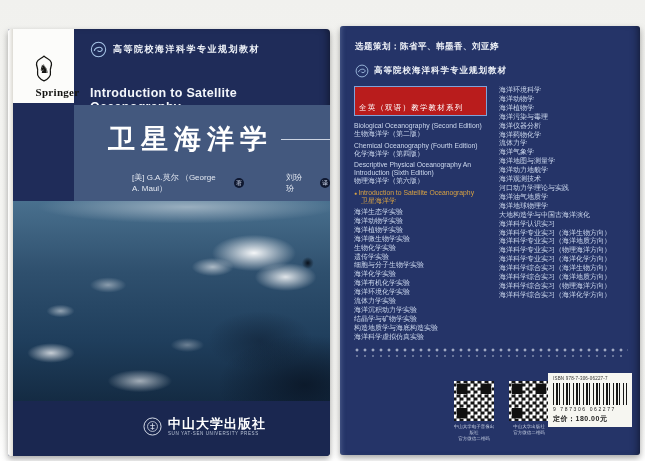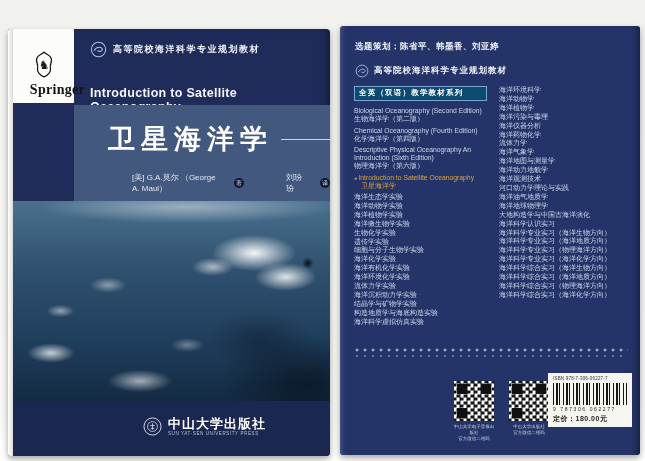--- a/index.html
+++ b/index.html
@@ -9,21 +9,21 @@
 
   
   .book-front { position:absolute; left:8px; top:29px; width:322px; height:427px;
     background:#1f2c59; border-radius:2px 4px 4px 2px;
     box-shadow:0 3px 6px rgba(0,0,0,.35), inset -6px 0 8px -5px rgba(0,0,0,.5); }
   .page-edge { position:absolute; left:0; top:0; bottom:0; width:5px;
     background:linear-gradient(90deg,#ffffff,#dddbd4); border-radius:2px 0 0 2px; }
   .sp-panel { position:absolute; left:5px; top:0; width:61px; height:74px; background:#fcfcfa;
     display:flex; flex-direction:column; align-items:center; justify-content:flex-end; padding-bottom:5px; }
   .sp-emblem { width:22px; height:30px; margin-bottom:2px; }
-  .sp-name { font-family:"Liberation Serif", serif; font-size:14px; font-weight:700; color:#141412; letter-spacing:.3px;margin-left:28px; }
+  .sp-name { font-family:"Liberation Serif", serif; font-size:11px; font-weight:700; color:#141412; letter-spacing:.3px;margin-left:28px; }
   .series-row { position:absolute; left:82px; top:12px; display:flex; align-items:center; gap:6px; }
   .swirl { width:17px; height:17px; flex:0 0 auto; }
   .series-text { font-size:9px; font-weight:700; color:#eef2f8; letter-spacing:1.5px; }
   .en-title { position:absolute; left:82px; top:57px; font-size:12.5px; font-weight:700; color:#f3f6fb; letter-spacing:.3px; }
   .title-band { position:absolute; left:66px; top:76px; right:0; height:96px; background:#43587e; }
   .cn-title-row { display:flex; align-items:center; padding:16px 0 0 34px; }
   .cn-title { font-family:"Liberation Serif", serif; font-size:27px; font-weight:700; color:#ffffff; letter-spacing:6px; white-space:nowrap; }
   .title-rule { flex:1; height:1px; background:#ccd4e2; margin-left:8px; }
   .author-row { display:flex; align-items:center; gap:17px; padding:15px 0 0 58px; font-size:8px; color:#e4e9f2; }
   .role-badge { width:10px; height:10px; border-radius:50%; background:#0f1830; color:#ccd6ea;
@@ -54,22 +54,22 @@
   
   .book-back { position:absolute; left:340px; top:26px; width:300px; height:429px;
     background:#253468; border-radius:3px;
     box-shadow:0 3px 6px rgba(0,0,0,.35), inset -7px 0 9px -6px rgba(0,0,0,.55), inset 4px 0 5px -3px rgba(160,180,215,.35); }
   .plan-line { position:absolute; left:15px; top:15px; font-size:8.5px; font-weight:600; color:#edf0f7; letter-spacing:.5px; }
   .back-series-row { position:absolute; left:15px; top:38px; display:flex; align-items:center; gap:5px; }
   .back-series-row .swirl { width:14px; height:14px; }
   .back-series-text { font-size:8.5px; font-weight:700; color:#eef2f8; letter-spacing:1px; }
   .cols { position:absolute; left:14px; top:60px; right:8px; display:flex; gap:12px; }
   .col { flex:1; min-width:0; }
-  .sec-header { background:#0c4a6e; border:1px solid #7ea3d8; color:#ffffff; font-size:7.5px; font-weight:700;
-    padding:1px 4px 2px; letter-spacing:1.2px; margin-bottom:6px; }
+  .sec-header { background:#b91c1c; border:1px solid #7ea3d8; color:#ffffff; font-size:7.5px; font-weight:400;
+    padding:16px 4px 2px; letter-spacing:1.2px; margin-bottom:6px; }
   .sec-header.mt { margin-top:9px; }
   .pair { margin-bottom:3px; }
   .pair .en { font-size:6.8px; color:#ccd8ee; line-height:8px; }
   .pair .zh { font-size:7px; color:#ccd8ee; line-height:8.5px; }
   .pair.hl .en, .pair.hl .zh { color:#d8a243; }
   .pair.hl .en::before { content:"● "; font-size:5px; }
   .pair.hl .zh { padding-left:7px; }
   ul.plain { list-style:none; }
   ul.plain li { font-size:7px; color:#ccd8ee; line-height:8.9px; white-space:nowrap; overflow:hidden; }
   .dots { position:absolute; left:14px; right:12px; top:321px; height:11px;

